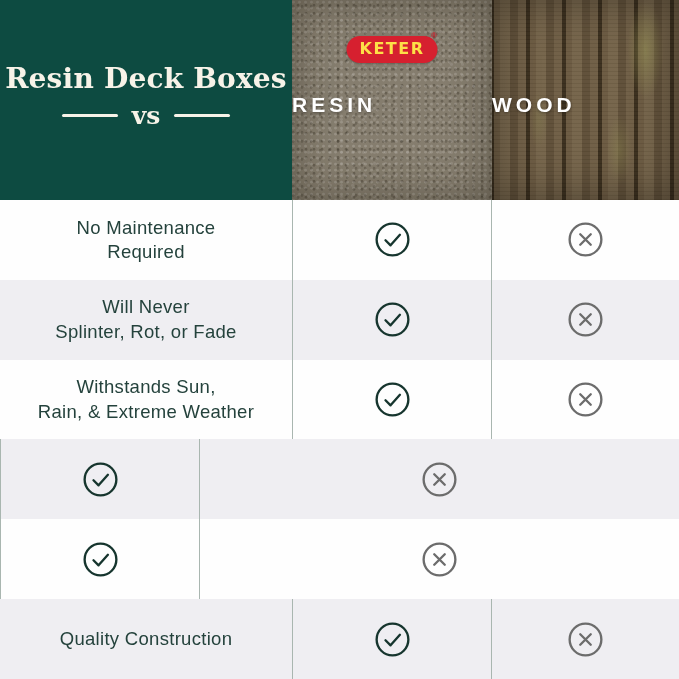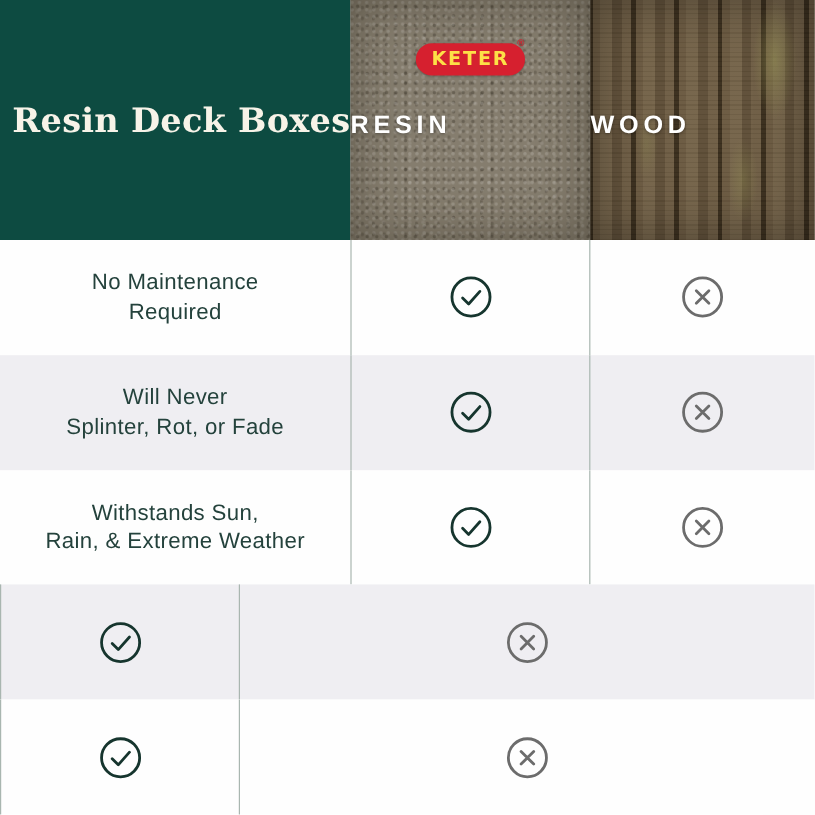--- a/index.html
+++ b/index.html
@@ -23,21 +23,21 @@
   }
 
   
   .header{display:flex;height:200px;}
 
   .title-panel{
     width:292px;flex:0 0 292px;
     background:var(--brand-green);
     color:var(--title-cream);
     display:flex;flex-direction:column;
-    align-items:flex-end;justify-content:center;
+    align-items:center;justify-content:center;
     text-align:center;
     padding-top:2px;
   }
   .title-line{
     font-family:"DejaVu Serif","Liberation Serif",serif;
     font-weight:700;font-size:28px;letter-spacing:.2px;
     line-height:1.1;
   }
   .vs-row{
     display:flex;align-items:center;gap:14px;
@@ -122,20 +122,25 @@
 </style>
 </head>
 <body>
 
 <div class="canvas">
 
   <div class="header">
 
     <div class="title-panel">
       <div class="title-line">Resin Deck Boxes</div>
+      <div class="vs-row">
+        <span class="vs-line"></span>
+        <span class="vs-text">vs</span>
+        <span class="vs-line"></span>
+      </div>
     </div>
 
     <div class="header-col header-resin">
       <div class="keter-logo">KETER</div>
       <div class="reg-mark">®</div>
       <div class="col-label">RESIN</div>
     </div>
 
     <div class="header-col header-wood">
       <div class="col-label">WOOD</div>
@@ -219,15 +224,30 @@
           </svg>
       </div>
       <div class="cell wood-cell">
         <svg class="icon cross" viewBox="0 0 38 38">
             <circle cx="19" cy="19" r="16.3" fill="none" stroke="currentColor" stroke-width="2.4"></circle>
             <path d="M13.6 13.6 L24.4 24.4 M24.4 13.6 L13.6 24.4" fill="none" stroke="currentColor" stroke-width="2.4" stroke-linecap="round"></path>
           </svg>
       </div>
     </div>
 
+    <div class="row alt">
+      <div class="cell label-cell">Quality Construction</div>
+      <div class="cell resin-cell">
+        <svg class="icon check" viewBox="0 0 38 38">
+            <circle cx="19" cy="19" r="16.3" fill="none" stroke="currentColor" stroke-width="2.4"></circle>
+            <path d="M11.8 19.8 L17 25 L26.6 14.2" fill="none" stroke="currentColor" stroke-width="2.4" stroke-linecap="round" stroke-linejoin="round"></path>
+          </svg>
+      </div>
+      <div class="cell wood-cell">
+        <svg class="icon cross" viewBox="0 0 38 38">
+            <circle cx="19" cy="19" r="16.3" fill="none" stroke="currentColor" stroke-width="2.4"></circle>
+            <path d="M13.6 13.6 L24.4 24.4 M24.4 13.6 L13.6 24.4" fill="none" stroke="currentColor" stroke-width="2.4" stroke-linecap="round"></path>
+          </svg>
+      </div>
+    </div>
 
   </div>
 </div>
 
 </body></html>

